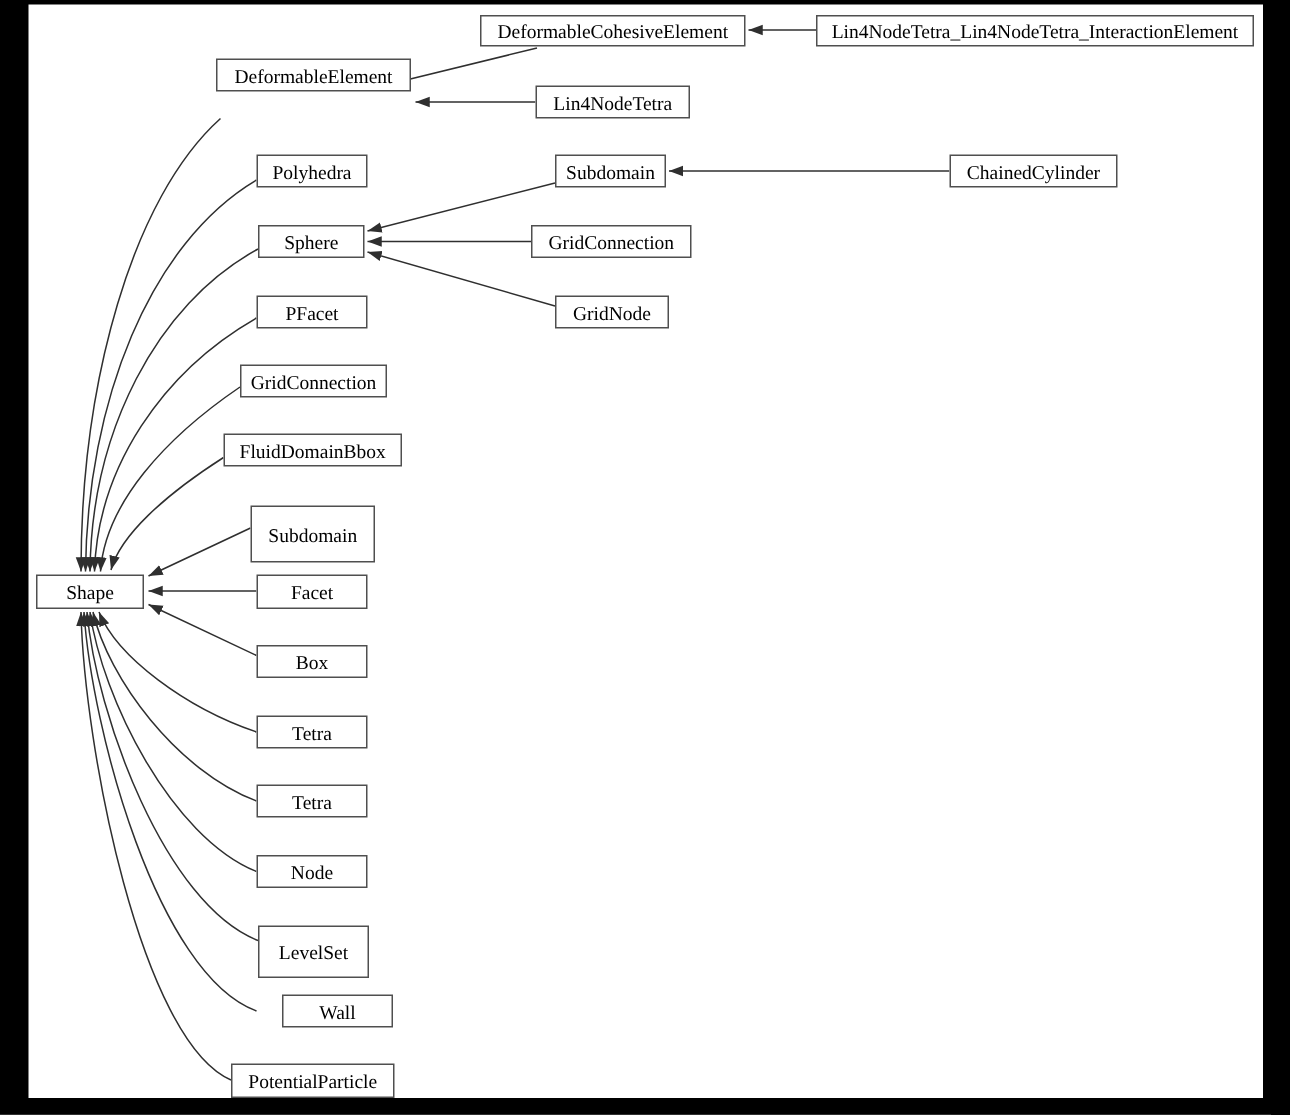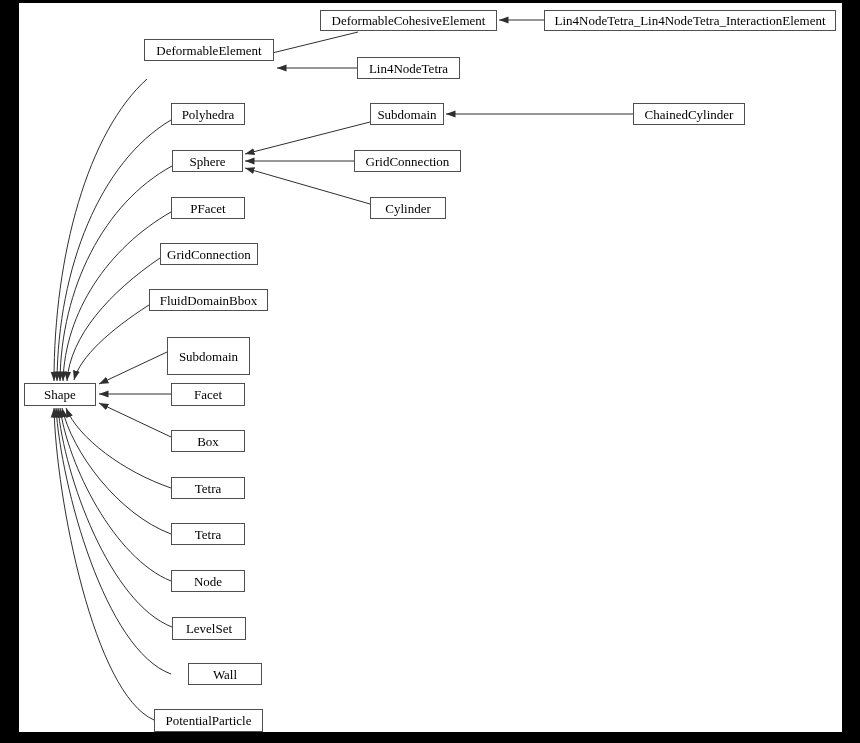--- a/index.html
+++ b/index.html
@@ -94,26 +94,26 @@
   <div class="node" style="left:320px; top:10px;  width:177px; height:21px;">DeformableCohesiveElement</div>
   <div class="node" style="left:544px; top:10px;  width:292px; height:21px;">Lin4NodeTetra_Lin4NodeTetra_InteractionElement</div>
   <div class="node" style="left:144px; top:39px;  width:130px; height:22px;">DeformableElement</div>
   <div class="node" style="left:357px; top:57px;  width:103px; height:22px;">Lin4NodeTetra</div>
   <div class="node" style="left:171px; top:103px; width:74px;  height:22px;font-family:Liberation Serif, serif;">Polyhedra</div>
   <div class="node" style="left:370px; top:103px; width:74px;  height:22px;">Subdomain</div>
   <div class="node" style="left:633px; top:103px; width:112px; height:22px;">ChainedCylinder</div>
   <div class="node" style="left:172px; top:150px; width:71px;  height:22px;">Sphere</div>
   <div class="node" style="left:354px; top:150px; width:107px; height:22px;">GridConnection</div>
   <div class="node" style="left:171px; top:197px; width:74px;  height:22px;">PFacet</div>
-  <div class="node" style="left:370px; top:197px; width:76px;  height:22px;">Cylinder</div>
+  <div class="node" style="left:370px; top:197px; width:76px;  height:22px;">GridNode</div>
   <div class="node" style="left:160px; top:243px; width:98px;  height:22px;">GridConnection</div>
   <div class="node" style="left:149px; top:289px; width:119px; height:22px;">FluidDomainBbox</div>
   <div class="node" style="left:167px; top:337px; width:83px;  height:38px;">Subdomain</div>
   <div class="node" style="left:24px;  top:383px; width:72px;  height:23px;">Shape</div>
   <div class="node" style="left:171px; top:383px; width:74px;  height:23px;">Facet</div>
   <div class="node" style="left:171px; top:430px; width:74px;  height:22px;">Box</div>
   <div class="node" style="left:171px; top:477px; width:74px;  height:22px;">Tetra</div>
   <div class="node" style="left:171px; top:523px; width:74px;  height:22px;">Tetra</div>
   <div class="node" style="left:171px; top:570px; width:74px;  height:22px;">Node</div>
-  <div class="node" style="left:172px; top:617px; width:74px;  height:23px;">LevelSet</div>
+  <div class="node" style="left:172px; top:617px; width:74px;  height:35px;">LevelSet</div>
   <div class="node" style="left:171px; top:663px; width:74px;  height:22px;margin-left:17px;">Wall</div>
   <div class="node" style="left:154px; top:709px; width:109px; height:23px;">PotentialParticle</div>
 </div>
 
 </body></html>

